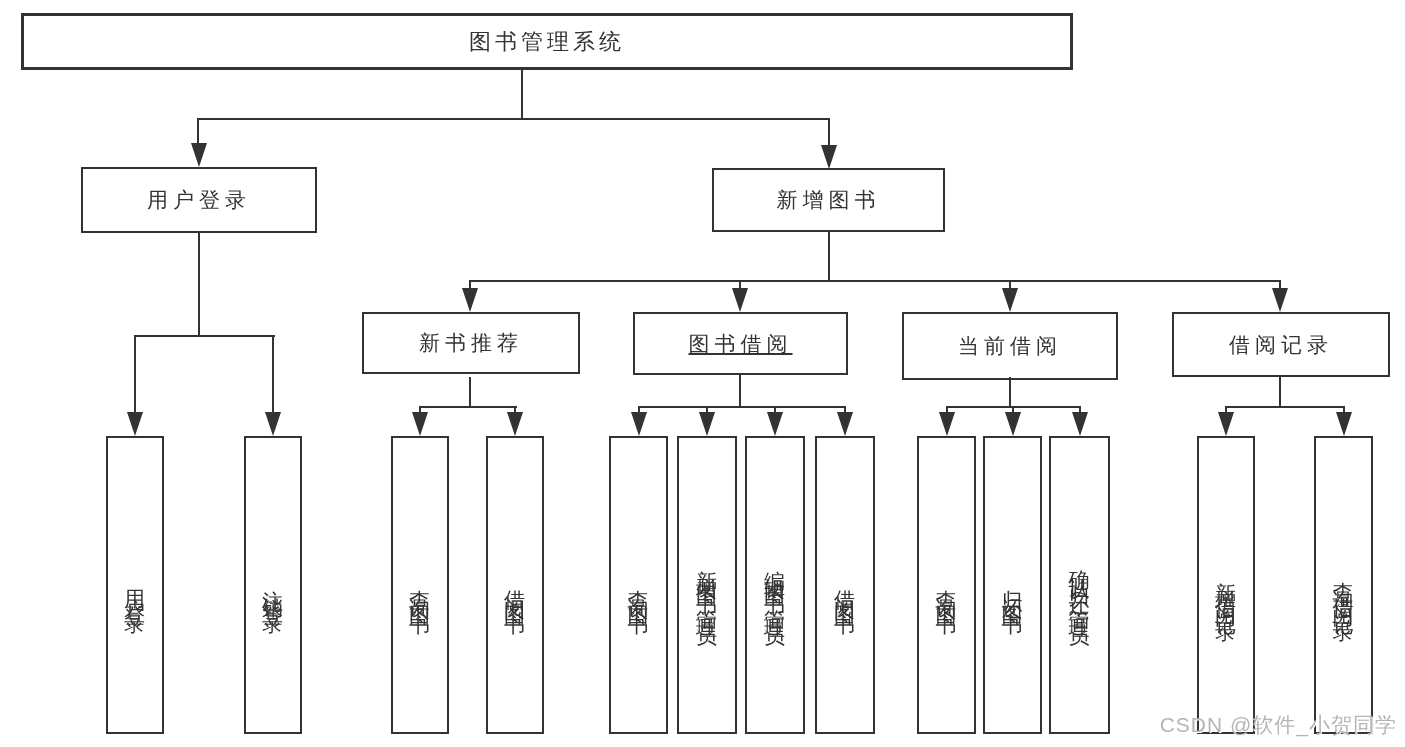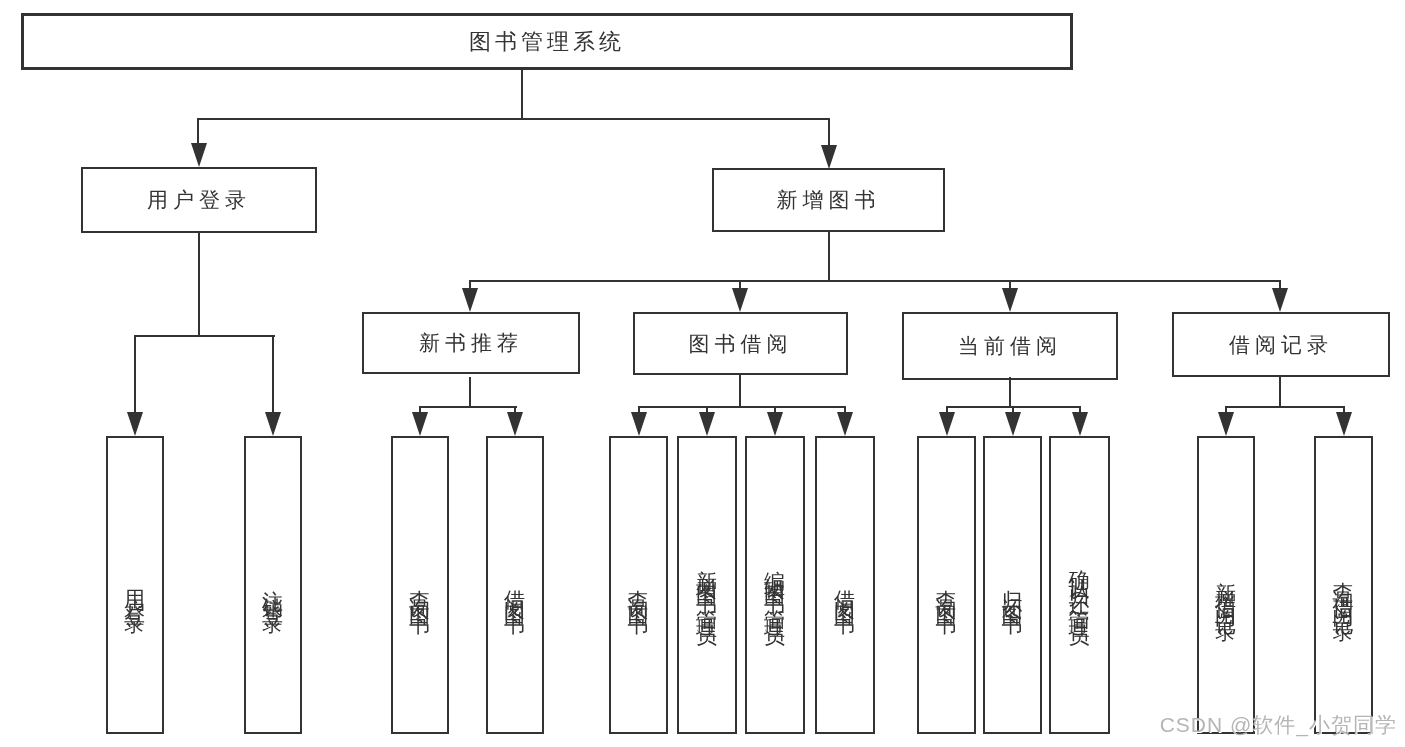--- a/index.html
+++ b/index.html
@@ -92,21 +92,21 @@
   <div class="vl" style="left:739px;top:280px;width:2px;height:12px;"></div>
   <div class="arrow" style="left:732px;top:288px;"></div>
   <div class="vl" style="left:1009px;top:280px;width:2px;height:12px;"></div>
   <div class="arrow" style="left:1002px;top:288px;"></div>
   <div class="vl" style="left:1279px;top:280px;width:2px;height:12px;"></div>
   <div class="arrow" style="left:1272px;top:288px;"></div>
 
   <div class="node h" style="left:362px;top:312px;width:218px;height:62px;">
     <span>新书推荐</span>
   </div>
-  <div class="node h" style="left:633px;top:312px;width:215px;height:63px;">
+  <div class="node h" style="left:633px;top:312px;width:215px;height:63px;text-decoration:underline;">
     <span>图书借阅</span>
   </div>
   <div class="node h" style="left:902px;top:312px;width:216px;height:68px;">
     <span>当前借阅</span>
   </div>
   <div class="node h" style="left:1172px;top:312px;width:218px;height:65px;">
     <span>借阅记录</span>
   </div>
 
   <div class="vl" style="left:469px;top:377px;width:2px;height:31px;"></div>

